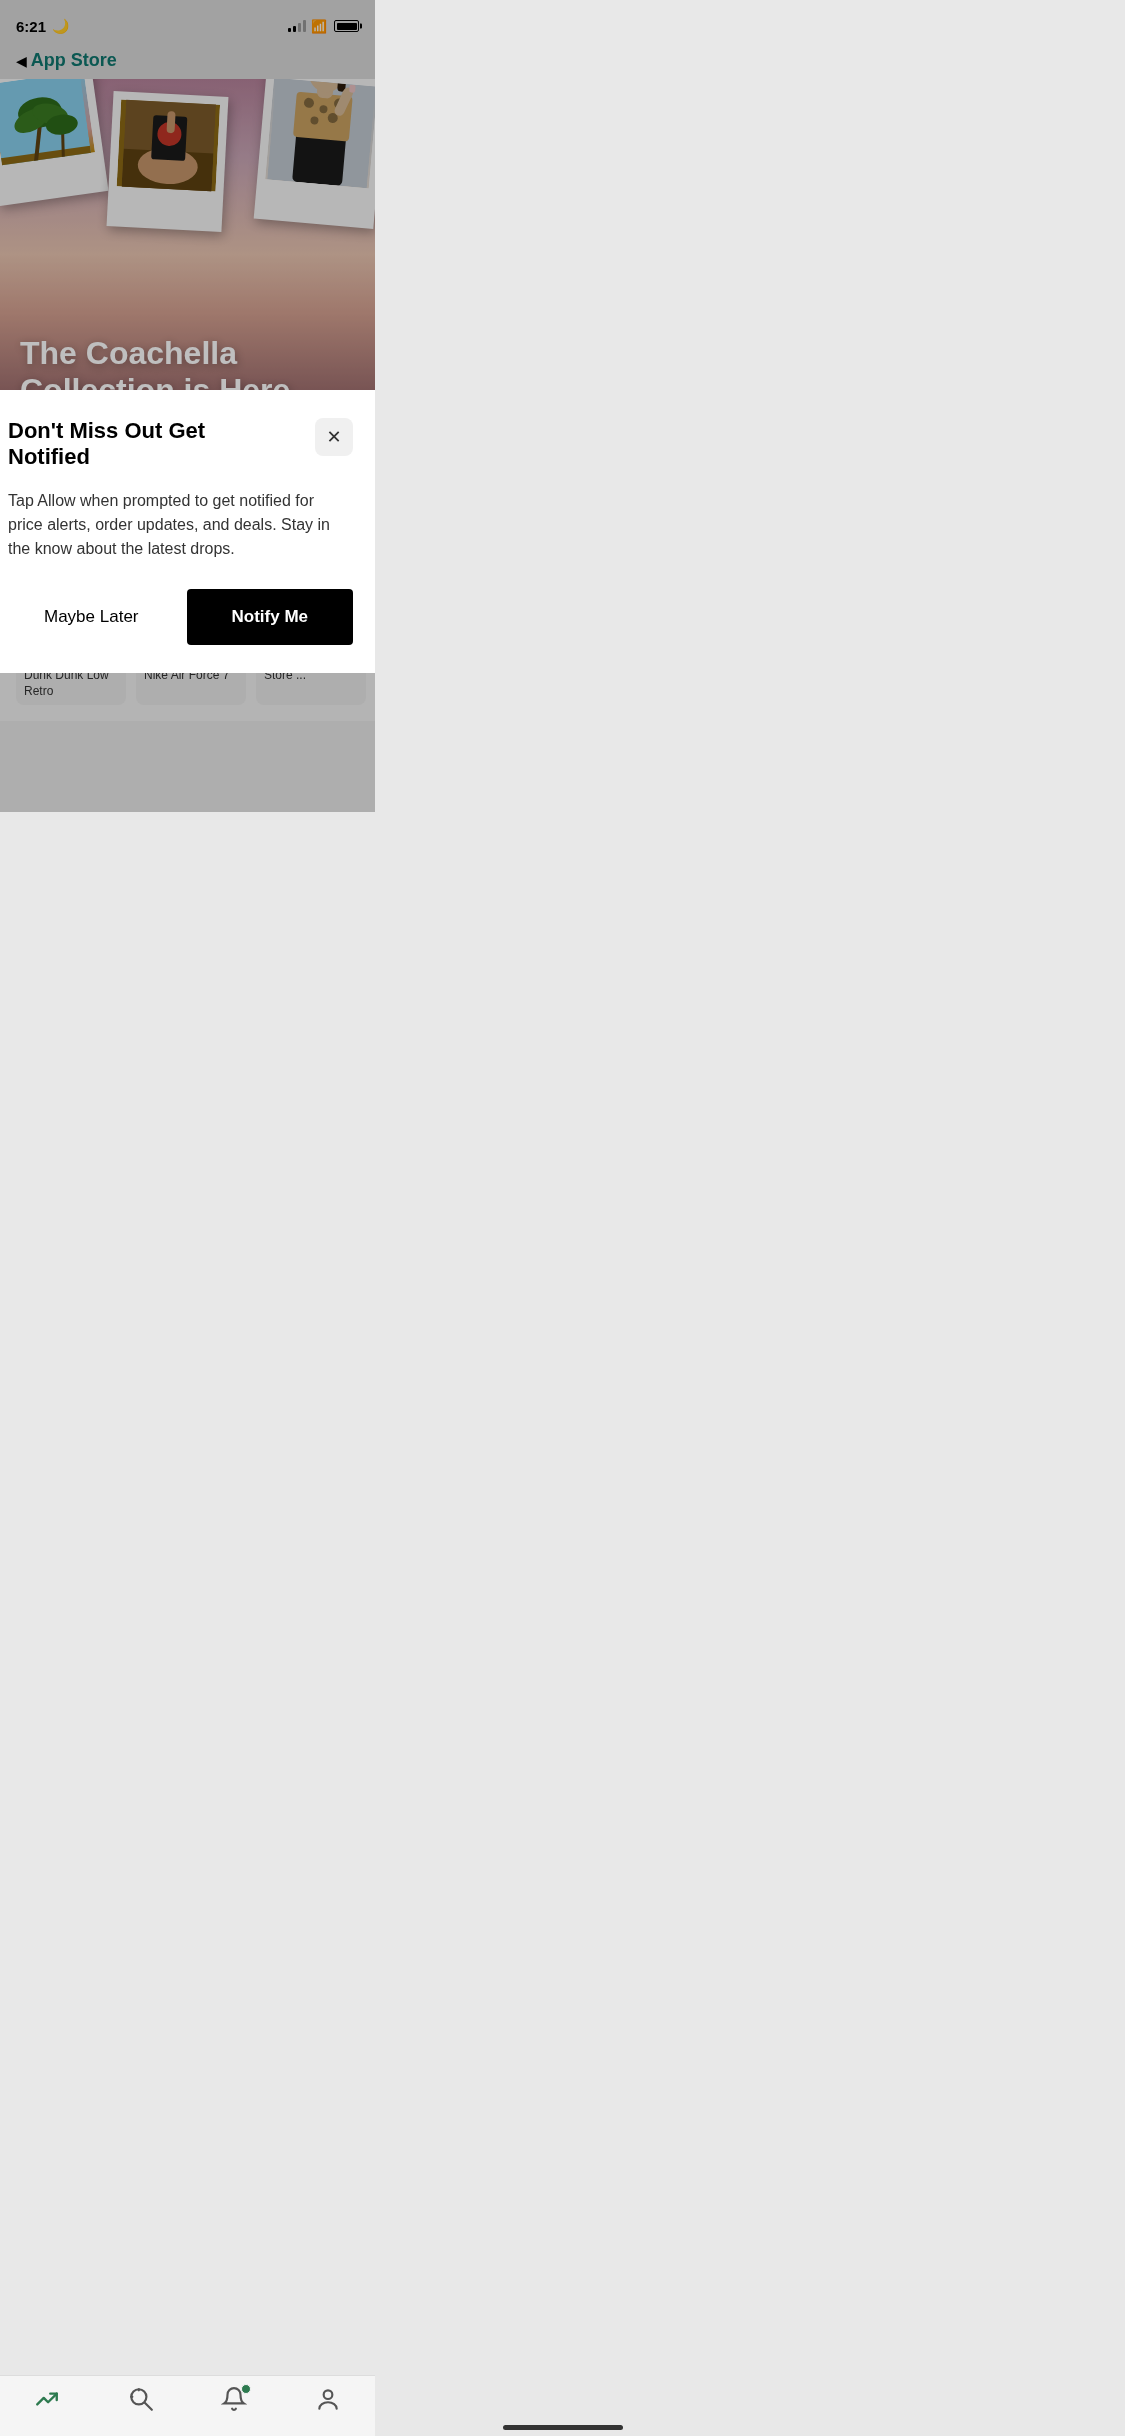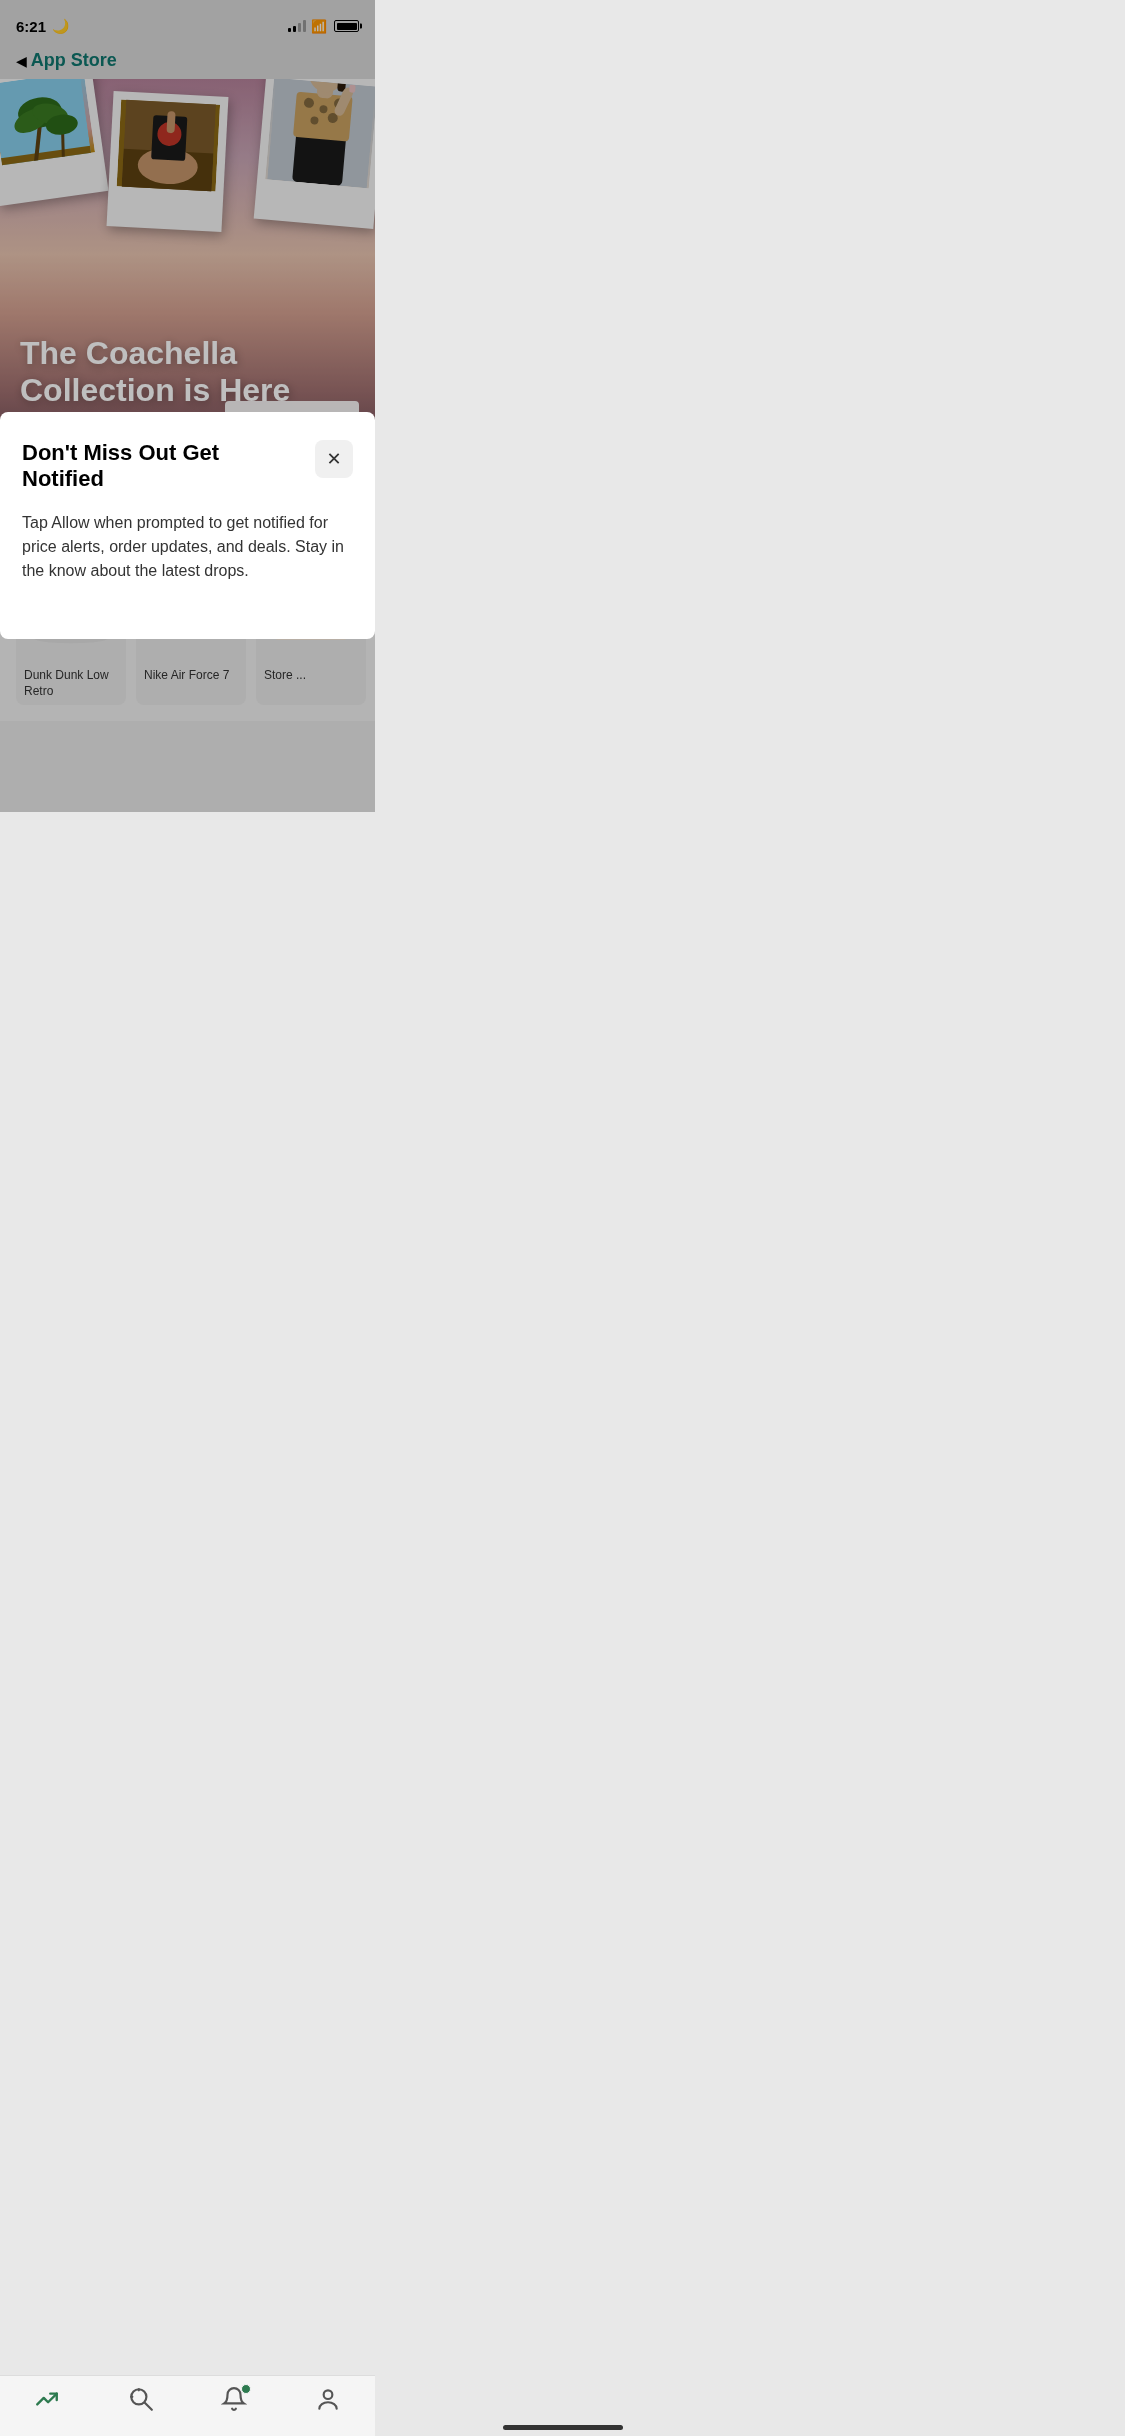--- a/index.html
+++ b/index.html
@@ -215,27 +215,27 @@
       left: 0;
       width: 100%;
       height: 100%;
       background: rgba(0,0,0,0.25);
       z-index: 10;
     }
 
     
     .modal {
       position: absolute;
-      top: 412px;
+      top: 390px;
       left: 0;
       width: 100%;
       background: #fff;
-      border-radius: 8px;
+      border-radius: 0;
       z-index: 20;
-      padding: 28px 22px 28px 22px;
+      padding: 28px 22px 28px 8px;
     }
 
     .modal-header {
       display: flex;
       justify-content: space-between;
       align-items: flex-start;
       margin-bottom: 18px;
     }
 
     .modal-title {
@@ -538,20 +538,24 @@
 <div class="modal-overlay"></div>
 
 <div class="modal">
   <div class="modal-header">
     <div class="modal-title">Don't Miss Out Get Notified</div>
     <button class="modal-close">
       <span>✕</span>
     </button>
   </div>
   <div class="modal-body">Tap Allow when prompted to get notified for price alerts, order updates, and deals. Stay in the know about the latest drops.</div>
+  <div class="modal-buttons">
+    <button class="btn-maybe">Maybe Later</button>
+    <button class="btn-notify">Notify Me</button>
+  </div>
 </div>
 
 <div class="content-below">
 
   <div class="category-row">
     <span class="category-item">Sneakers</span>
     <span class="category-item">Apparel</span>
     <span class="category-item">Electronics</span>
     <span class="category-item">Trad...</span>
   </div>

